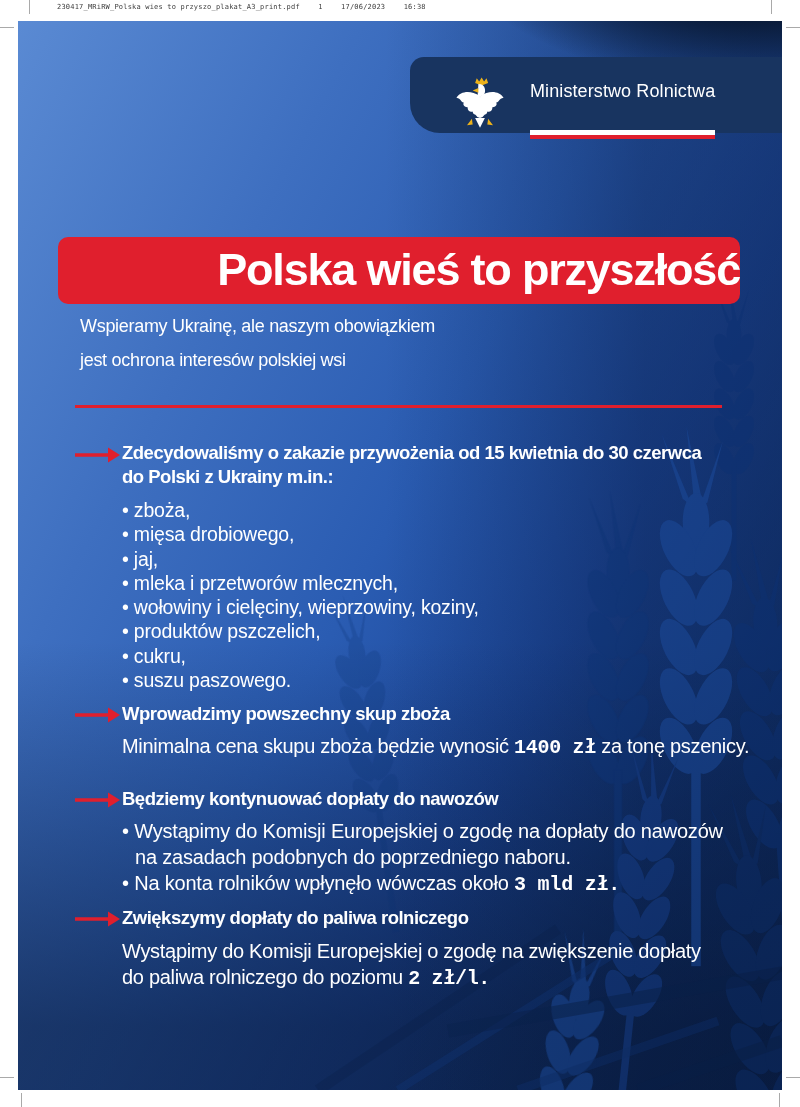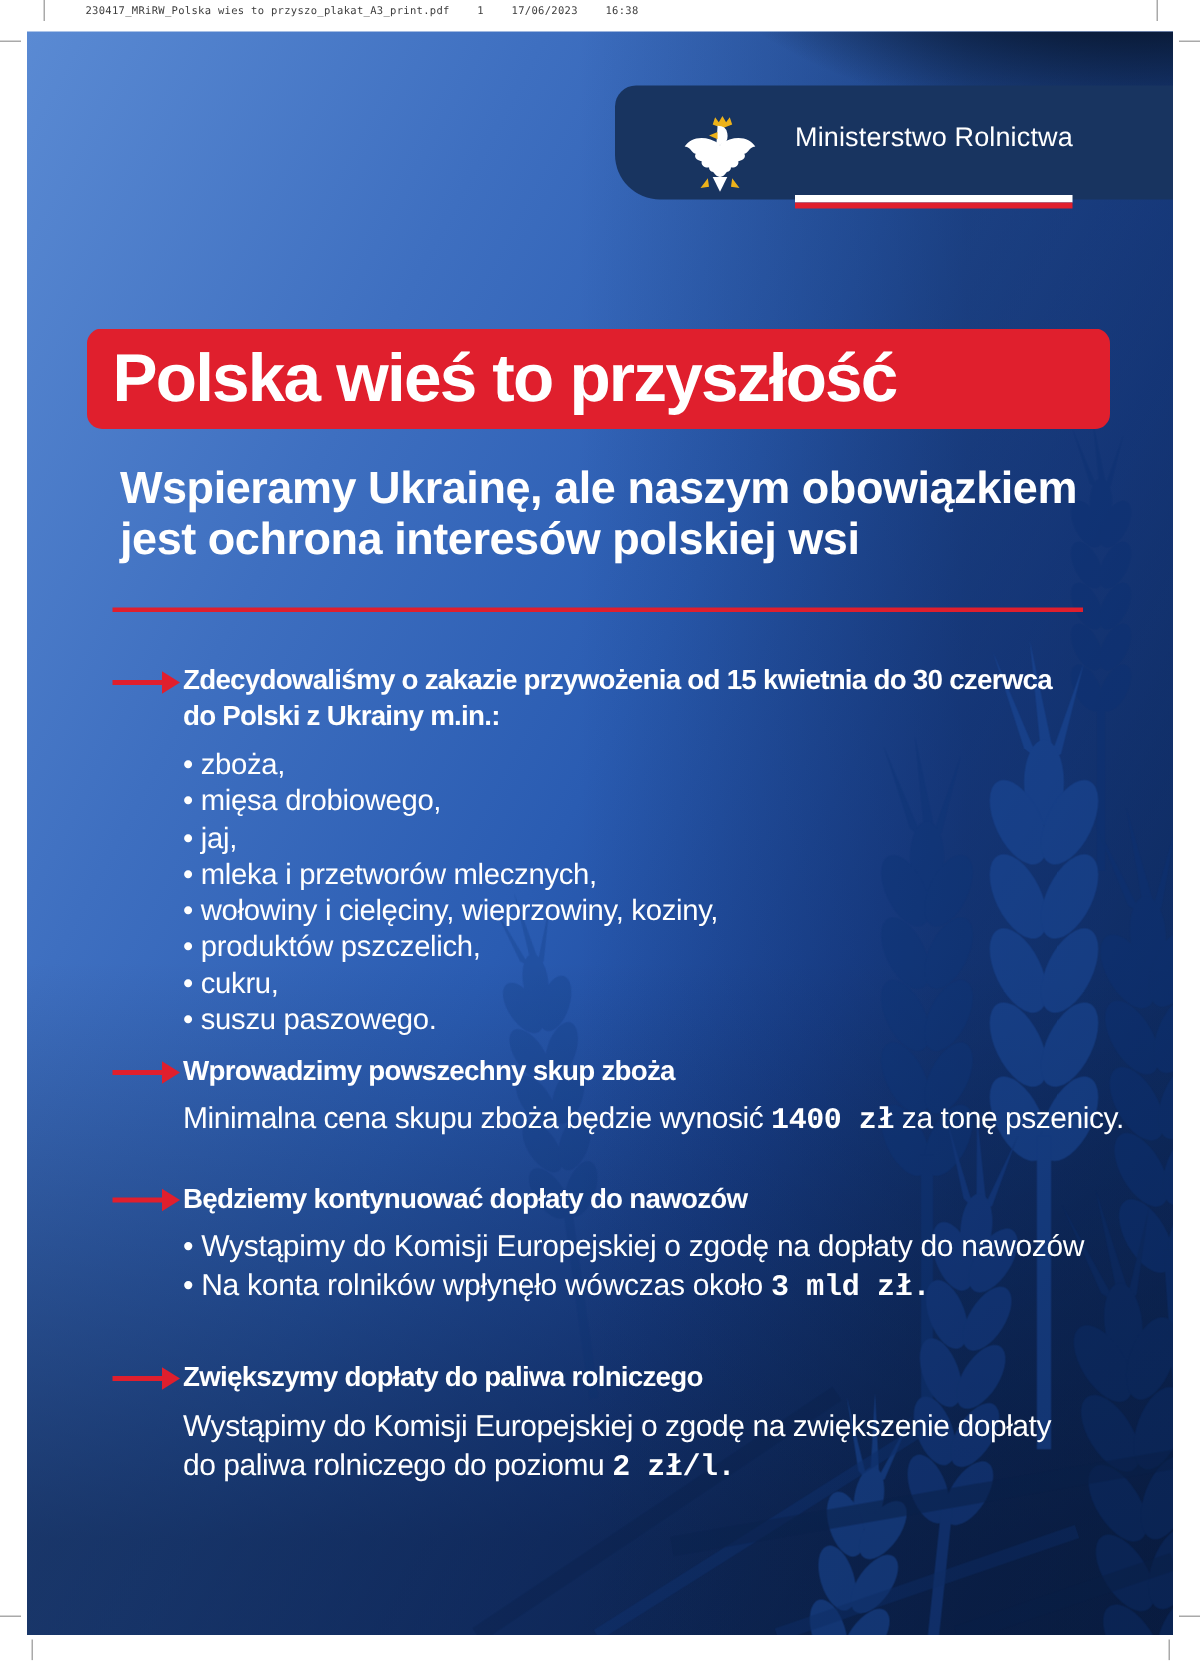--- a/index.html
+++ b/index.html
@@ -30,25 +30,25 @@
   .logo-box{position:absolute;left:392px;top:36px;width:372px;height:76px;
      background:var(--logo-navy,#183460);border-radius:14px 0 0 30px;}
   .eagle{position:absolute;left:44px;top:17px;width:52px;height:62px;}
   .logo-text{position:absolute;left:120px;top:24px;color:#fff;font-size:18px;line-height:21px;
      letter-spacing:.1px;font-weight:400;}
   .flag-stripe{position:absolute;left:120px;top:73px;width:185px;height:9px;}
   .flag-stripe .fw{height:4.5px;background:#ffffff;}
   .flag-stripe .fr{height:4.5px;background:var(--accent-red,#e01f2d);}
 
   
-  .title-bar{position:absolute;left:40px;top:198px;width:682px;height:67px;border-radius:10px;
-     background:var(--accent-red,#e01f2d);}
+  .title-bar{position:absolute;left:40px;top:216px;width:682px;height:67px;border-radius:10px;
+     background:var(--accent-red,#e01f2d);text-align:right;}
   .title-bar span{display:block;color:#fff;font-weight:700;font-size:45px;line-height:66px;
      padding-left:17px;letter-spacing:-1.2px;white-space:nowrap;}
-  .subtitle{position:absolute;left:62px;top:288px;color:#fff;font-weight:700;font-size:30px;
+  .subtitle{position:absolute;left:62px;top:288px;color:#fff;font-weight:400;font-size:18px;
      line-height:34px;letter-spacing:-.3px;}
   .redline{position:absolute;left:57px;top:384px;width:647px;height:3px;
      background:var(--accent-red,#e01f2d);}
 
   
   .arrow{position:absolute;left:56px;width:48px;height:20px;color:var(--accent-red,#e01f2d);}
   .sec-heading{position:absolute;left:104px;color:#fff;font-weight:700;font-size:18.5px;
      line-height:24px;letter-spacing:-.5px;white-space:nowrap;}
   .sec-body{position:absolute;left:104px;color:#fff;font-weight:400;font-size:20px;
      line-height:26px;letter-spacing:-.3px;white-space:nowrap;}
@@ -184,20 +184,21 @@
 
     <svg class="arrow" style="top:769px" viewBox="0 0 48 20">
       <line x1="1" y1="10" x2="37" y2="10" stroke="currentColor" stroke-width="3.4"></line>
       <path d="M34 2.5 L46 10 L34 17.5 Z" fill="currentColor"></path>
     </svg>
     <div class="sec-heading" style="top:766px">
       <div>Będziemy kontynuować dopłaty do nawozów</div>
     </div>
     <ul class="bullets" style="top:797px;font-size:20px;line-height:26px">
       <li>Wystąpimy do Komisji Europejskiej o zgodę na dopłaty do nawozów</li>
+      <li class="cont">na zasadach podobnych do poprzedniego naboru.</li>
       <li><span>Na konta rolników wpłynęło wówczas około </span><b>3 mld zł.</b></li>
     </ul>
 
     <svg class="arrow" style="top:888px" viewBox="0 0 48 20">
       <line x1="1" y1="10" x2="37" y2="10" stroke="currentColor" stroke-width="3.4"></line>
       <path d="M34 2.5 L46 10 L34 17.5 Z" fill="currentColor"></path>
     </svg>
     <div class="sec-heading" style="top:885px">
       <div>Zwiększymy dopłaty do paliwa rolniczego</div>
     </div>

